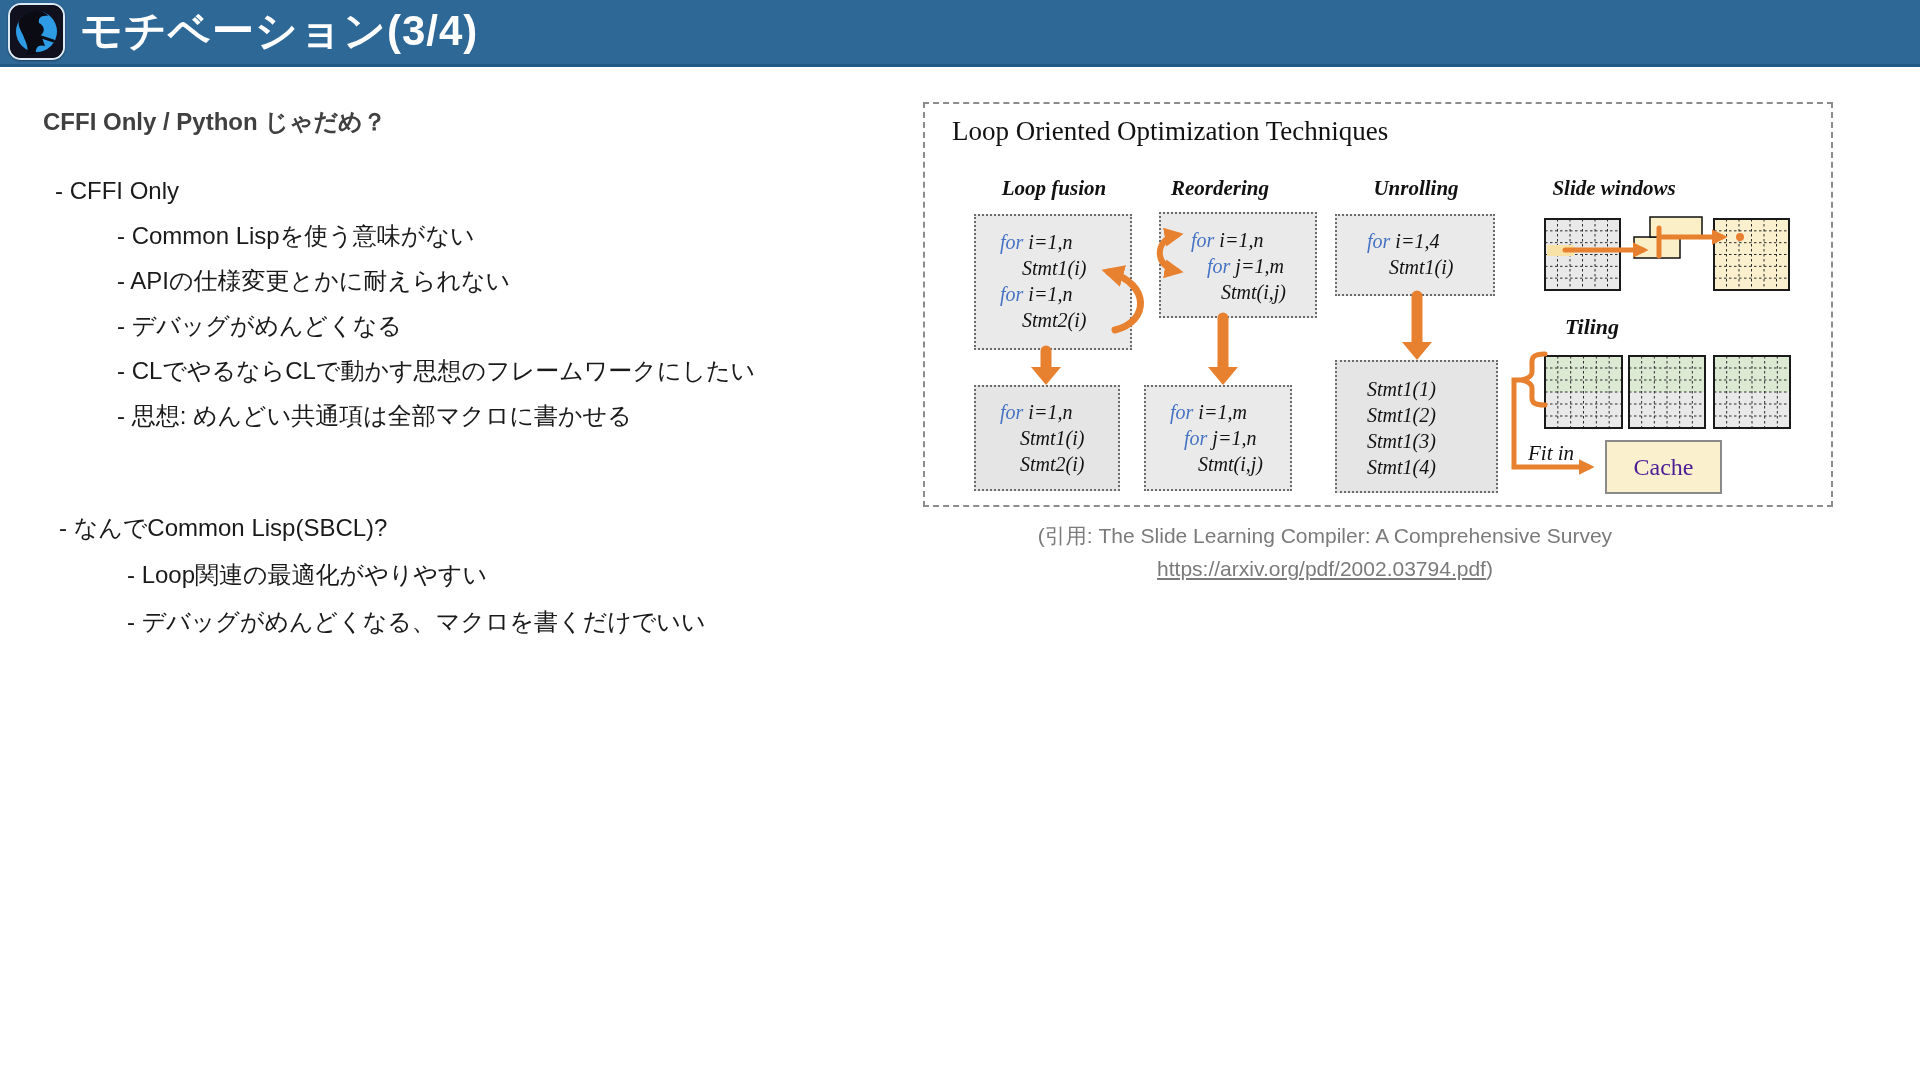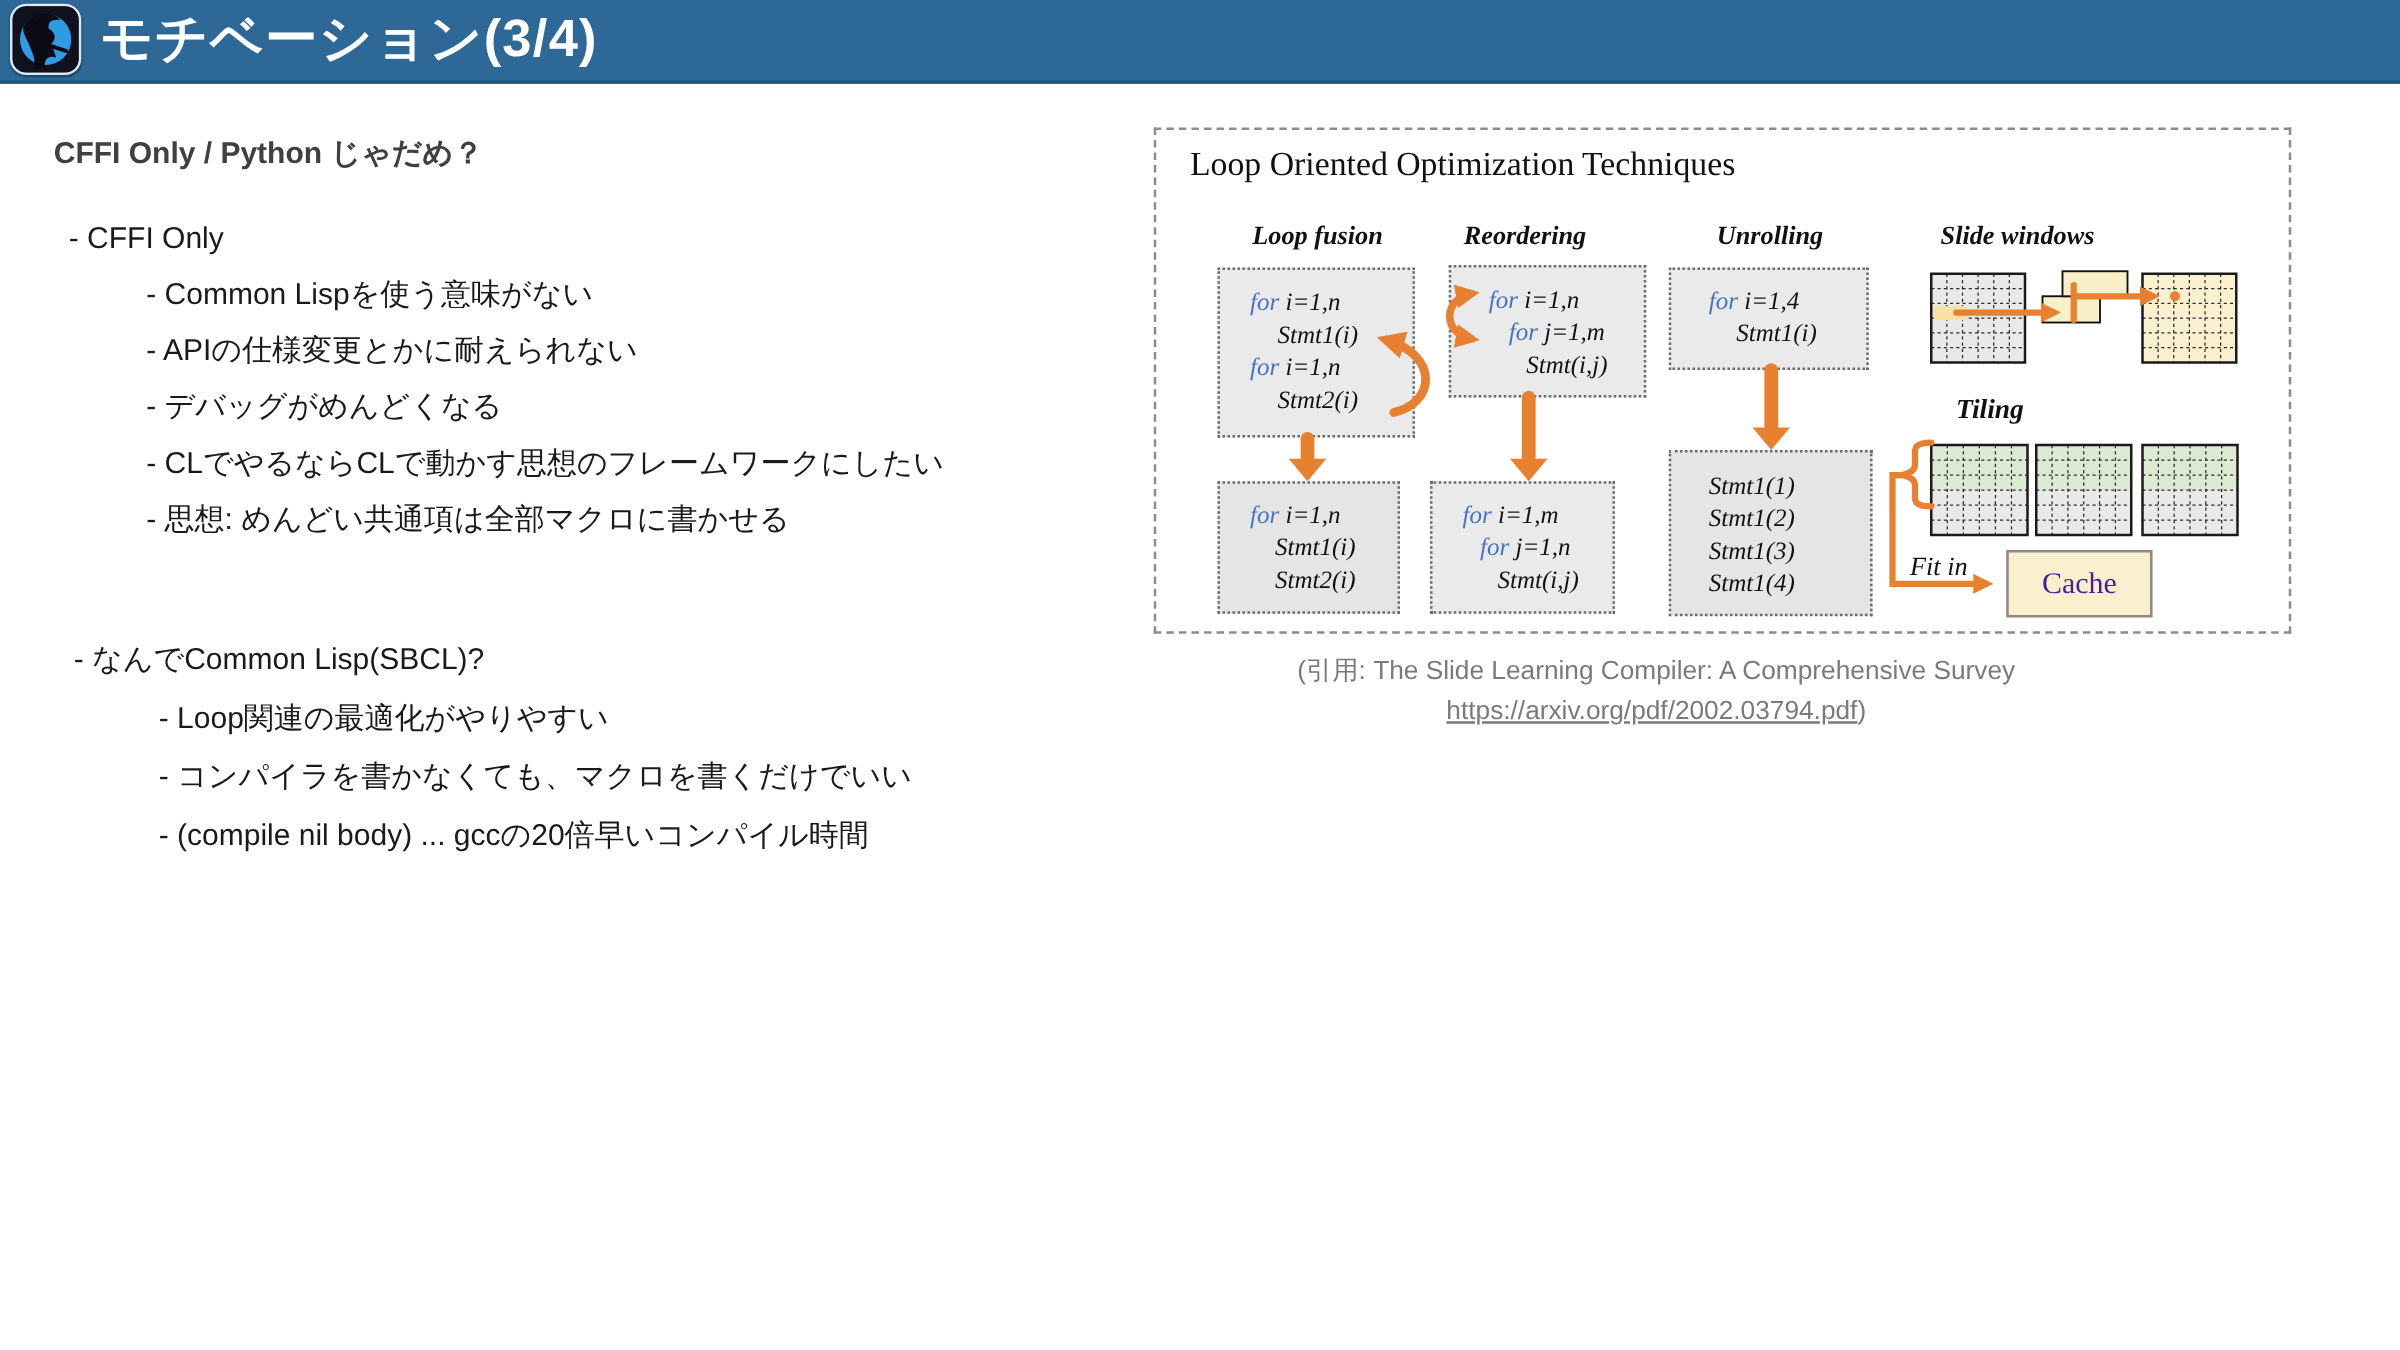--- a/index.html
+++ b/index.html
@@ -98,22 +98,21 @@
     <div class="bl">- CFFI Only</div>
     <div class="bl lvl2">- Common Lispを使う意味がない</div>
     <div class="bl lvl2">- APIの仕様変更とかに耐えられない</div>
     <div class="bl lvl2">- デバッグがめんどくなる</div>
     <div class="bl lvl2">- CLでやるならCLで動かす思想のフレームワークにしたい</div>
     <div class="bl lvl2">- 思想: めんどい共通項は全部マクロに書かせる</div>
   </div>
 <div class="group" id="group2">
     <div class="bl">- なんでCommon Lisp(SBCL)?</div>
     <div class="bl lvl2">- Loop関連の最適化がやりやすい</div>
-    <div class="bl lvl2">- コンパイラを書かなくても、マクロを書くだけでいい</div>
-    <div class="bl lvl2">- (compile nil body) ... gccの20倍早いコンパイル時間</div>
+    <div class="bl lvl2">- デバッグがめんどくなる、マクロを書くだけでいい</div>
   </div>
 
 <div class="panel">
   <div class="dg-title">Loop Oriented Optimization Techniques</div>
   <div id="colheads">
       <div class="colhead" style="left: 39px;">Loop fusion</div>
       <div class="colhead" style="left: 205px;">Reordering</div>
       <div class="colhead" style="left: 401px;">Unrolling</div>
       <div class="colhead" style="left: 599px;">Slide windows</div>
     </div>

